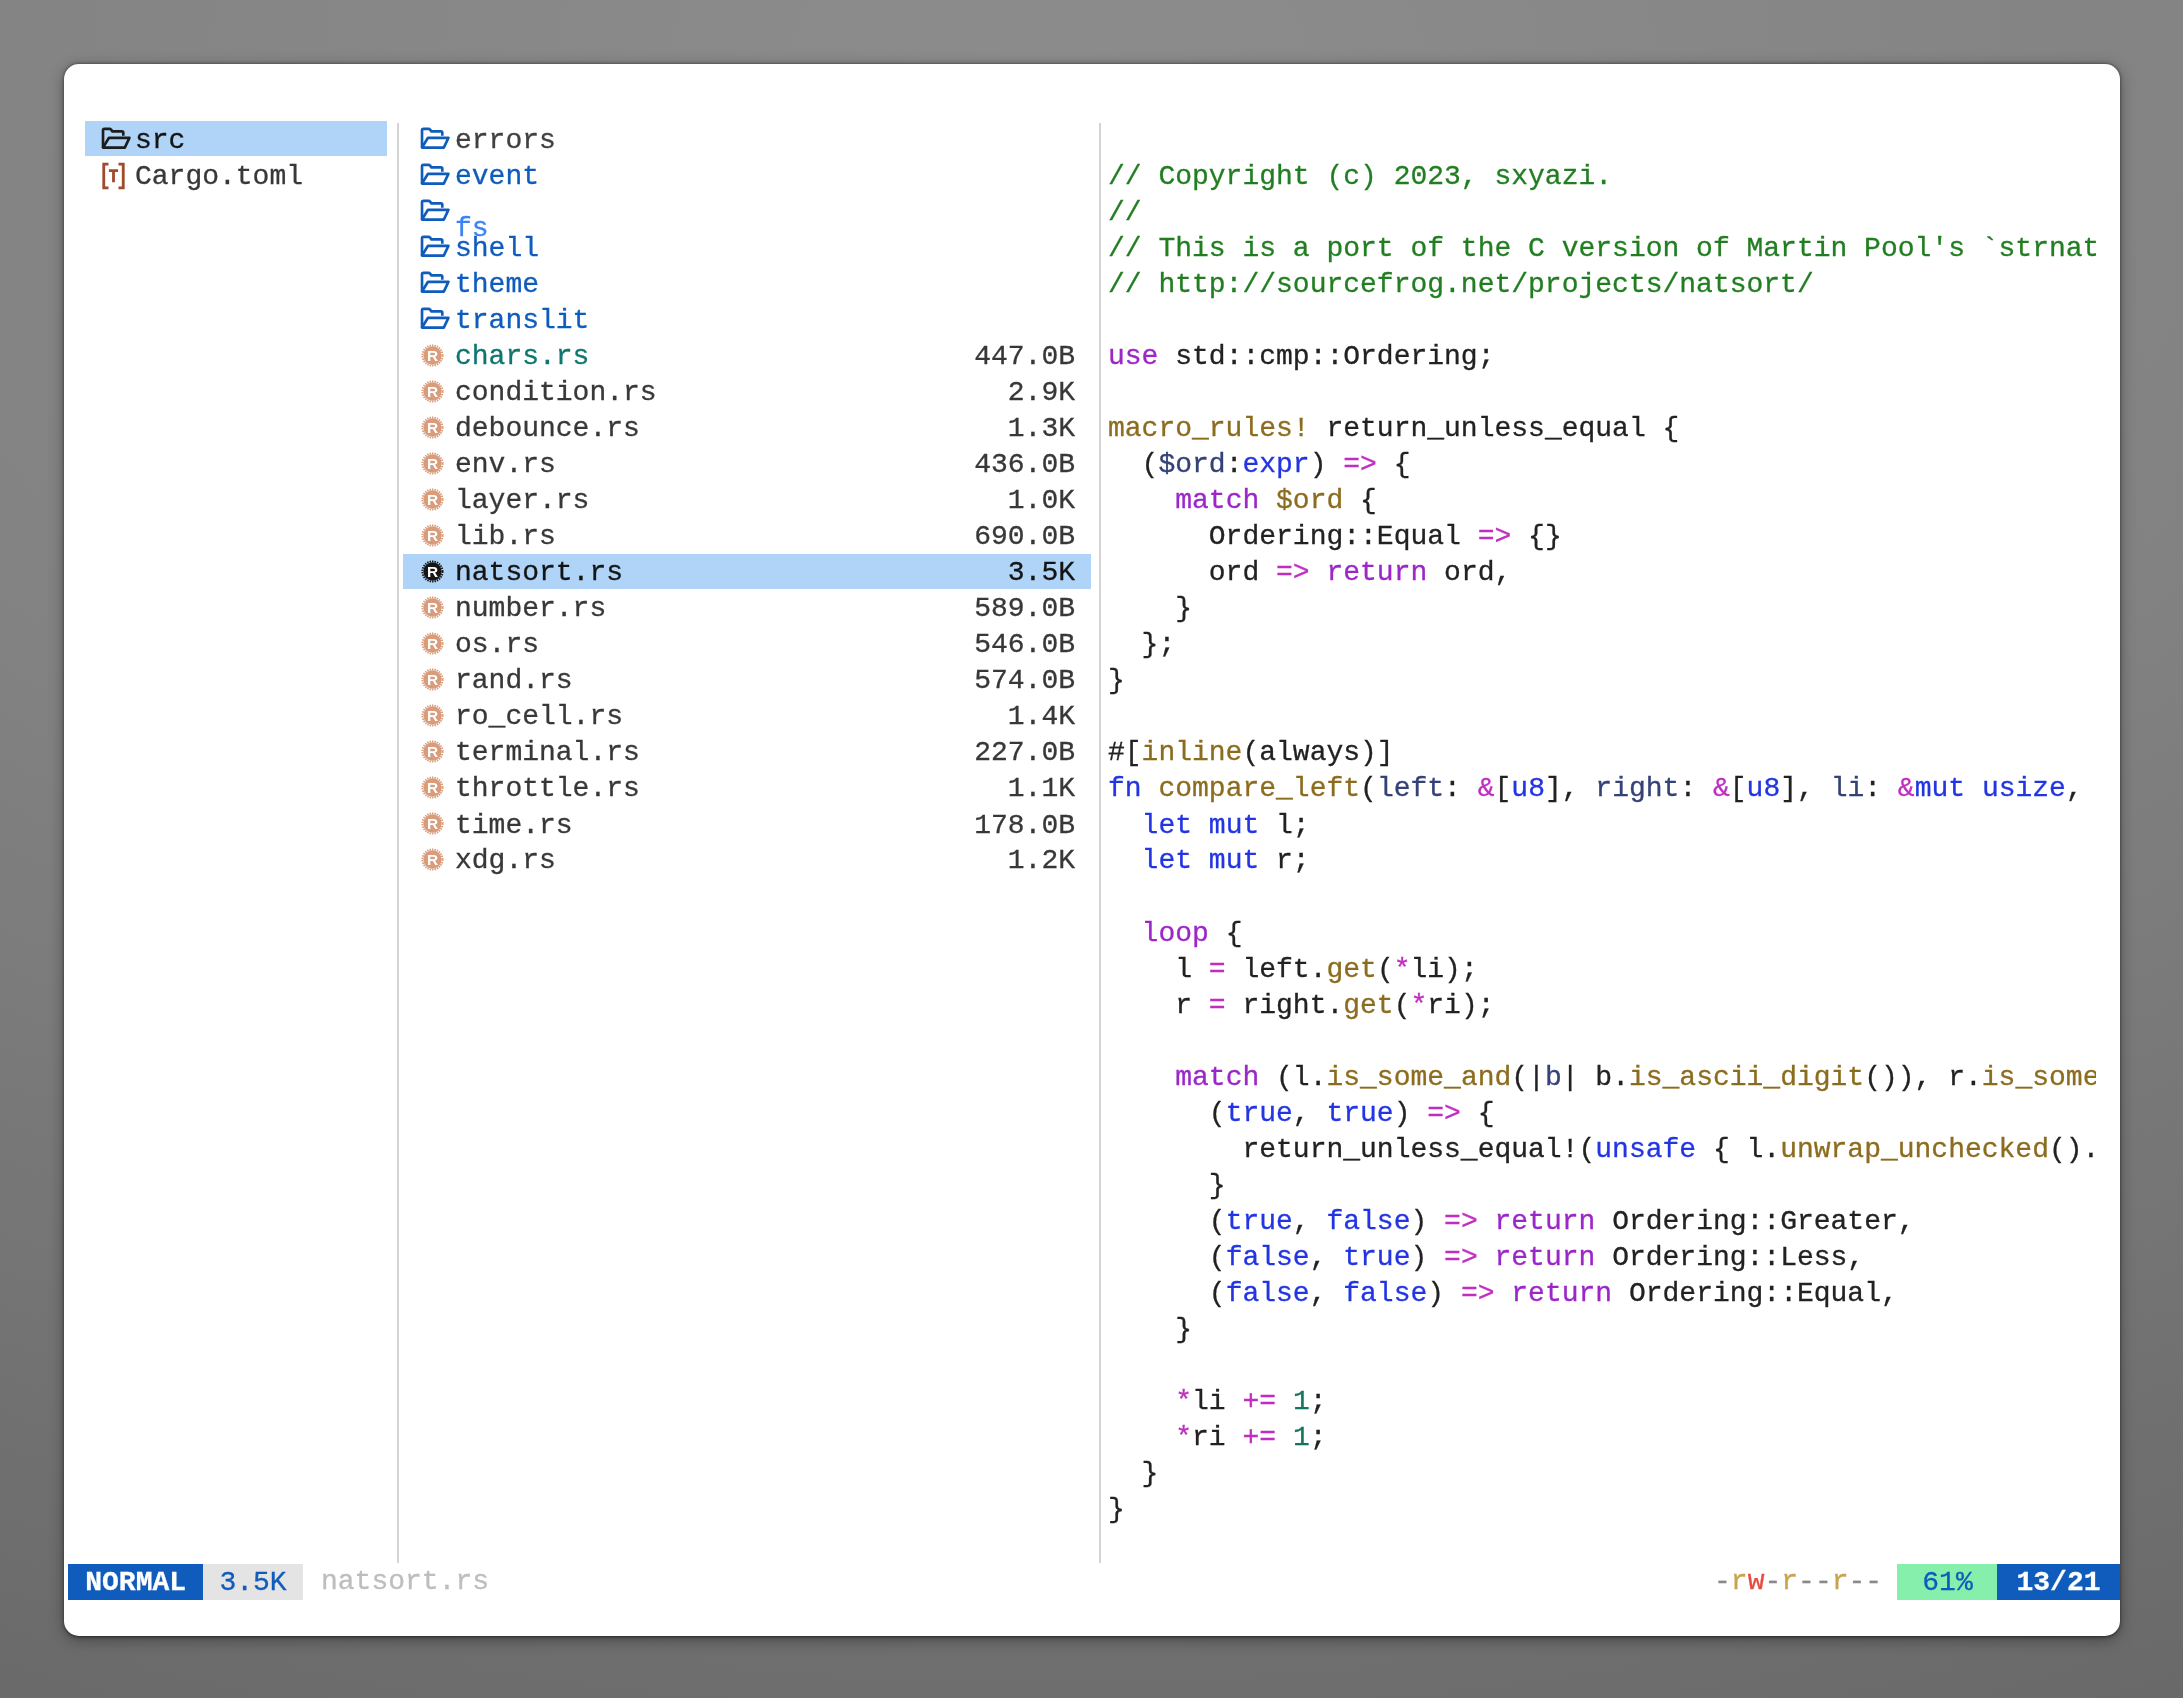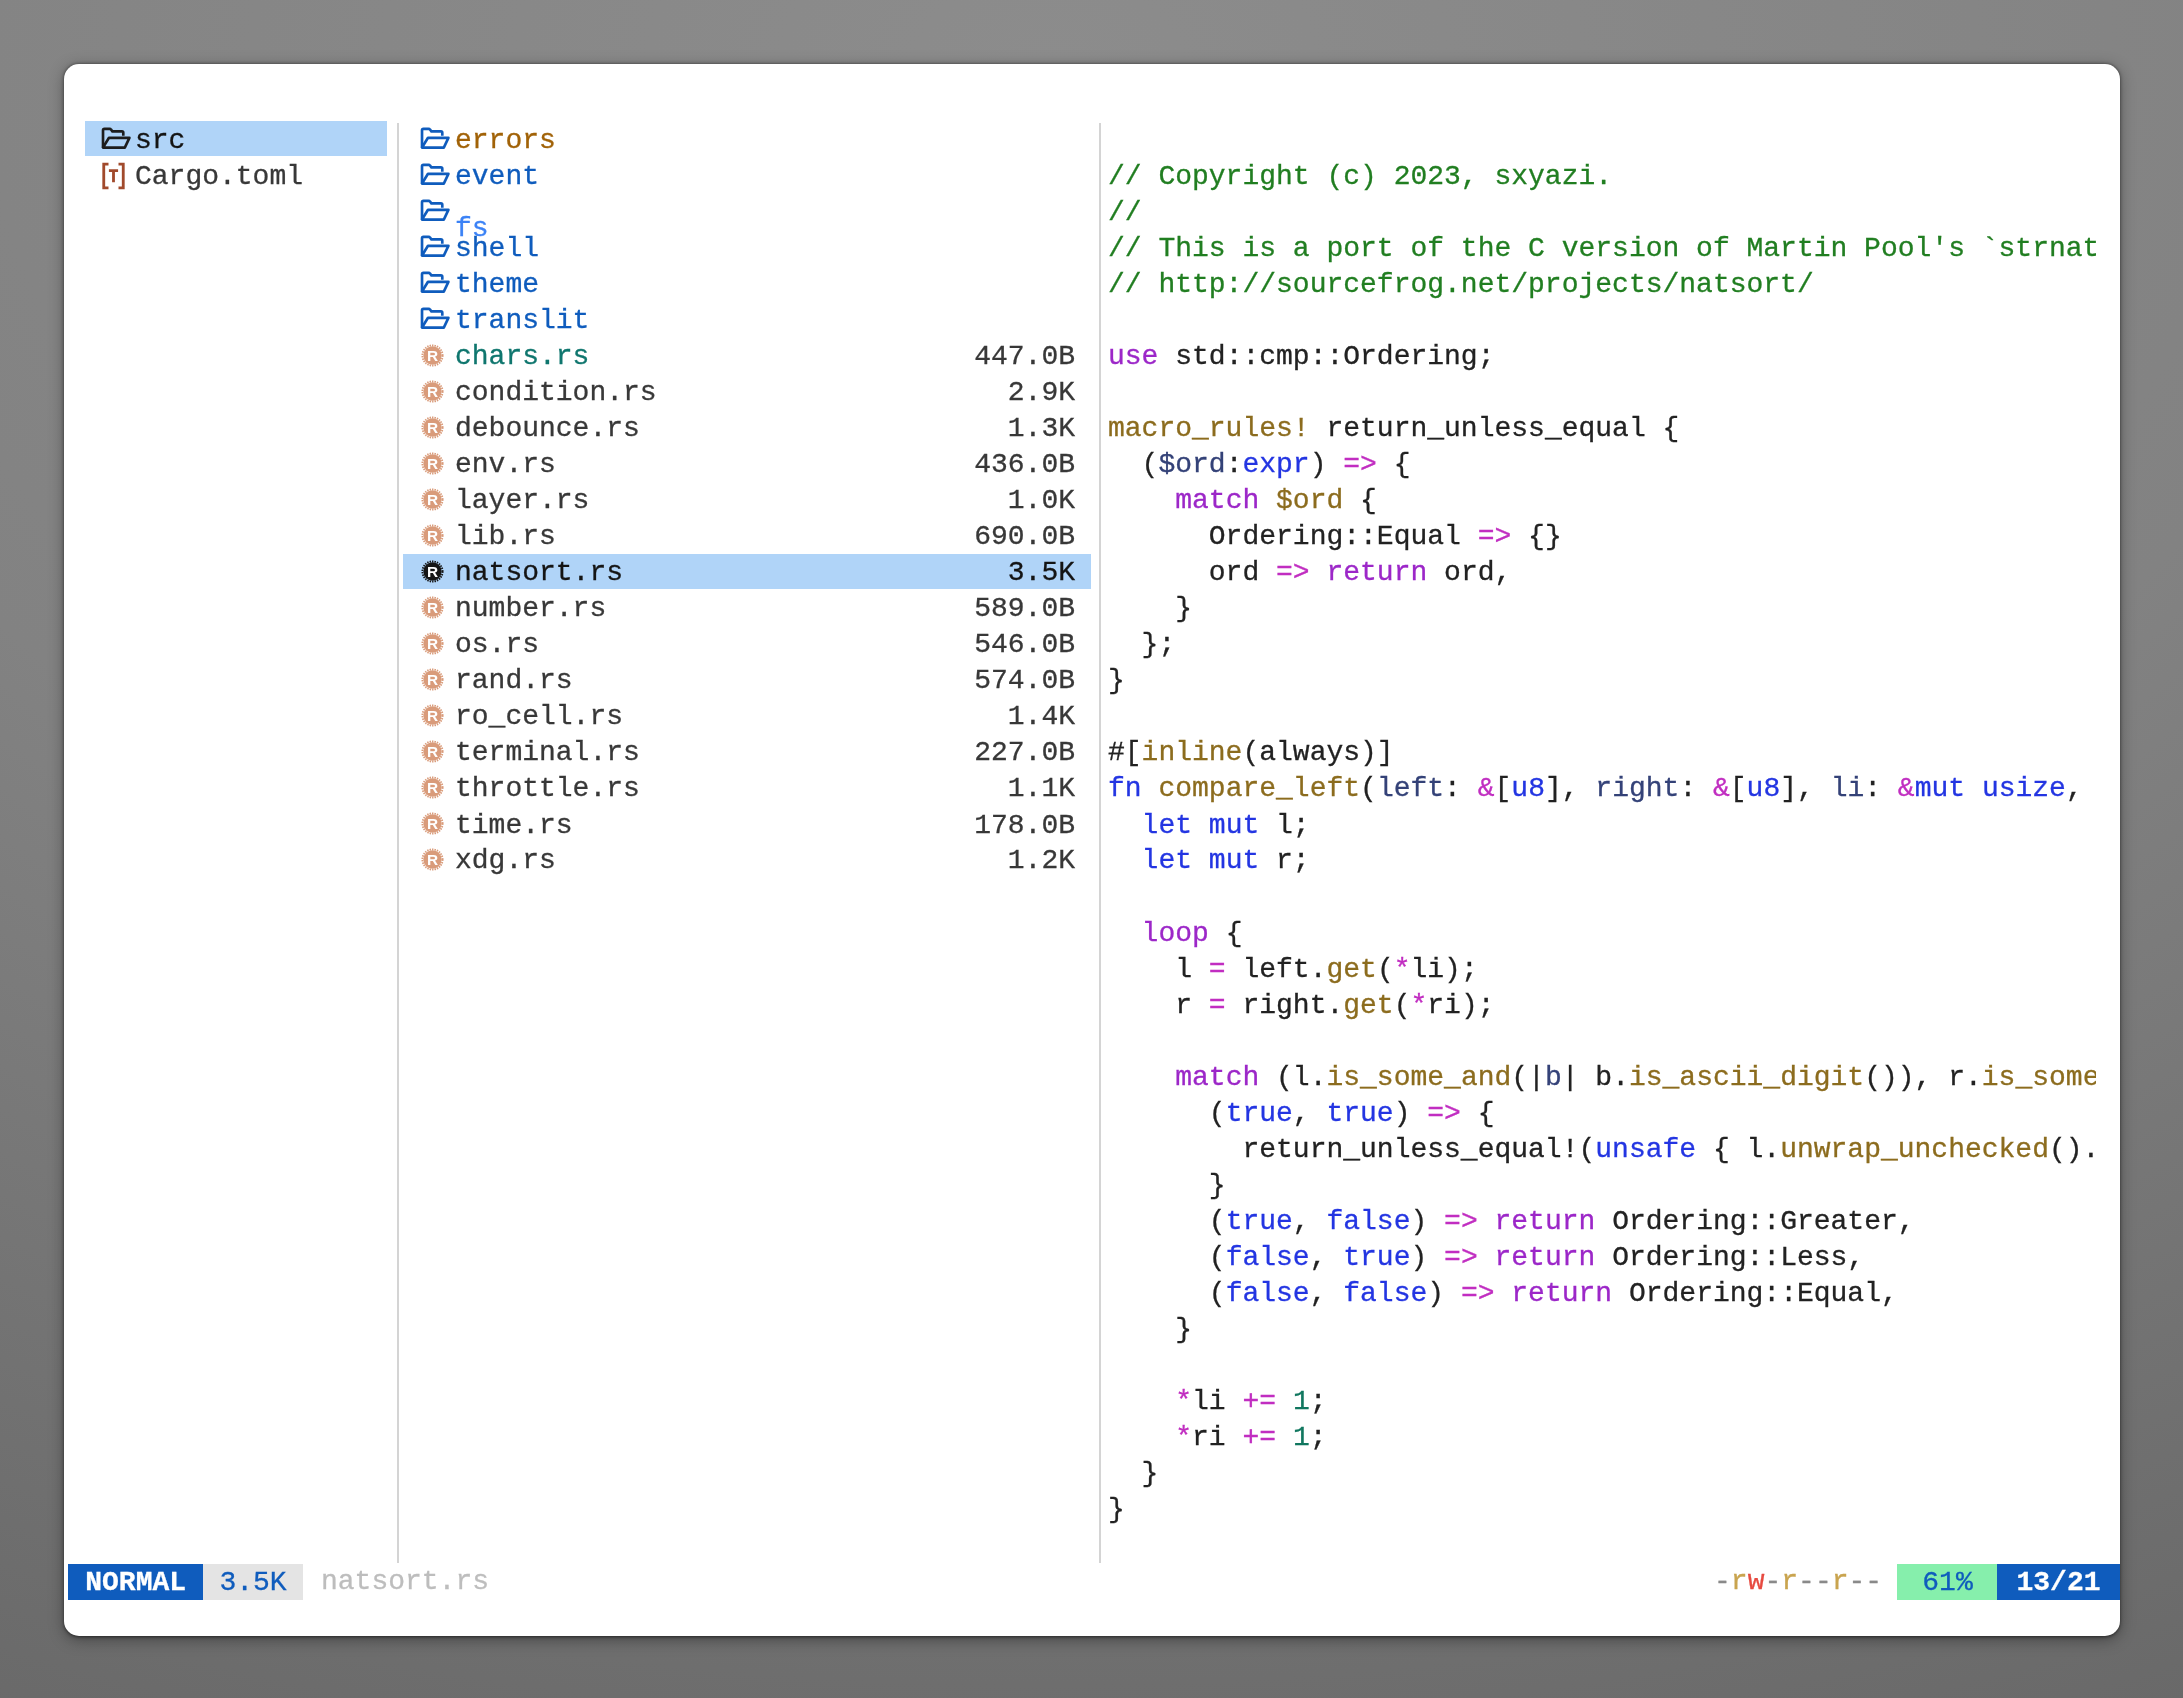--- a/index.html
+++ b/index.html
@@ -34,21 +34,21 @@
 <div class="icon" style="left:36px;top:97px"><svg width="27" height="30" viewBox="0 0 32 36">
         <path d="M10 3.7 H4.3 V32.3 H10" fill="none" stroke="#a14a2c" stroke-width="3.4"></path>
         <path d="M22 3.7 H27.7 V32.3 H22" fill="none" stroke="#a14a2c" stroke-width="3.4"></path>
         <path d="M10.5 11.5 H21.5 M16 11.5 V25.5" fill="none" stroke="#a14a2c" stroke-width="3.4"></path>
       </svg></div>
 <div class="t" style="left:71px;top:95px;color:#383838">Cargo.toml</div>
 <div class="icon" style="left:355px;top:62px"><svg width="32" height="26" viewBox="0 0 36 28" preserveAspectRatio="none">
         <path d="M3.4 23.2 V4.8 Q3.4 3.2 5.0 3.2 H10.8 Q11.9 3.2 12.5 4.0 L13.9 5.7 H24.6 Q26.2 5.7 26.2 7.3 V10.6" fill="none" stroke="#0f5cbd" stroke-width="3.0"></path>
         <path d="M10.1 12.7 H33.1 L27.9 23.2 H3.4 Z" fill="none" stroke="#0f5cbd" stroke-width="3.0" stroke-linejoin="round"></path>
       </svg></div>
-<div class="t" style="left:391px;top:59px;color:#a16207">errors</div>
+<div class="t" style="left:391px;top:59px;color:#404040">errors</div>
 <div class="icon" style="left:355px;top:98px"><svg width="32" height="26" viewBox="0 0 36 28" preserveAspectRatio="none">
         <path d="M3.4 23.2 V4.8 Q3.4 3.2 5.0 3.2 H10.8 Q11.9 3.2 12.5 4.0 L13.9 5.7 H24.6 Q26.2 5.7 26.2 7.3 V10.6" fill="none" stroke="#0f5cbd" stroke-width="3.0"></path>
         <path d="M10.1 12.7 H33.1 L27.9 23.2 H3.4 Z" fill="none" stroke="#0f5cbd" stroke-width="3.0" stroke-linejoin="round"></path>
       </svg></div>
 <div class="t" style="left:391px;top:95px;color:#0f5cbd">event</div>
 <div class="icon" style="left:355px;top:134px"><svg width="32" height="26" viewBox="0 0 36 28" preserveAspectRatio="none">
         <path d="M3.4 23.2 V4.8 Q3.4 3.2 5.0 3.2 H10.8 Q11.9 3.2 12.5 4.0 L13.9 5.7 H24.6 Q26.2 5.7 26.2 7.3 V10.6" fill="none" stroke="#0f5cbd" stroke-width="3.0"></path>
         <path d="M10.1 12.7 H33.1 L27.9 23.2 H3.4 Z" fill="none" stroke="#0f5cbd" stroke-width="3.0" stroke-linejoin="round"></path>
       </svg></div>
 <div class="t" style="left:391px;top:147px;color:#3b82f6">fs</div>

